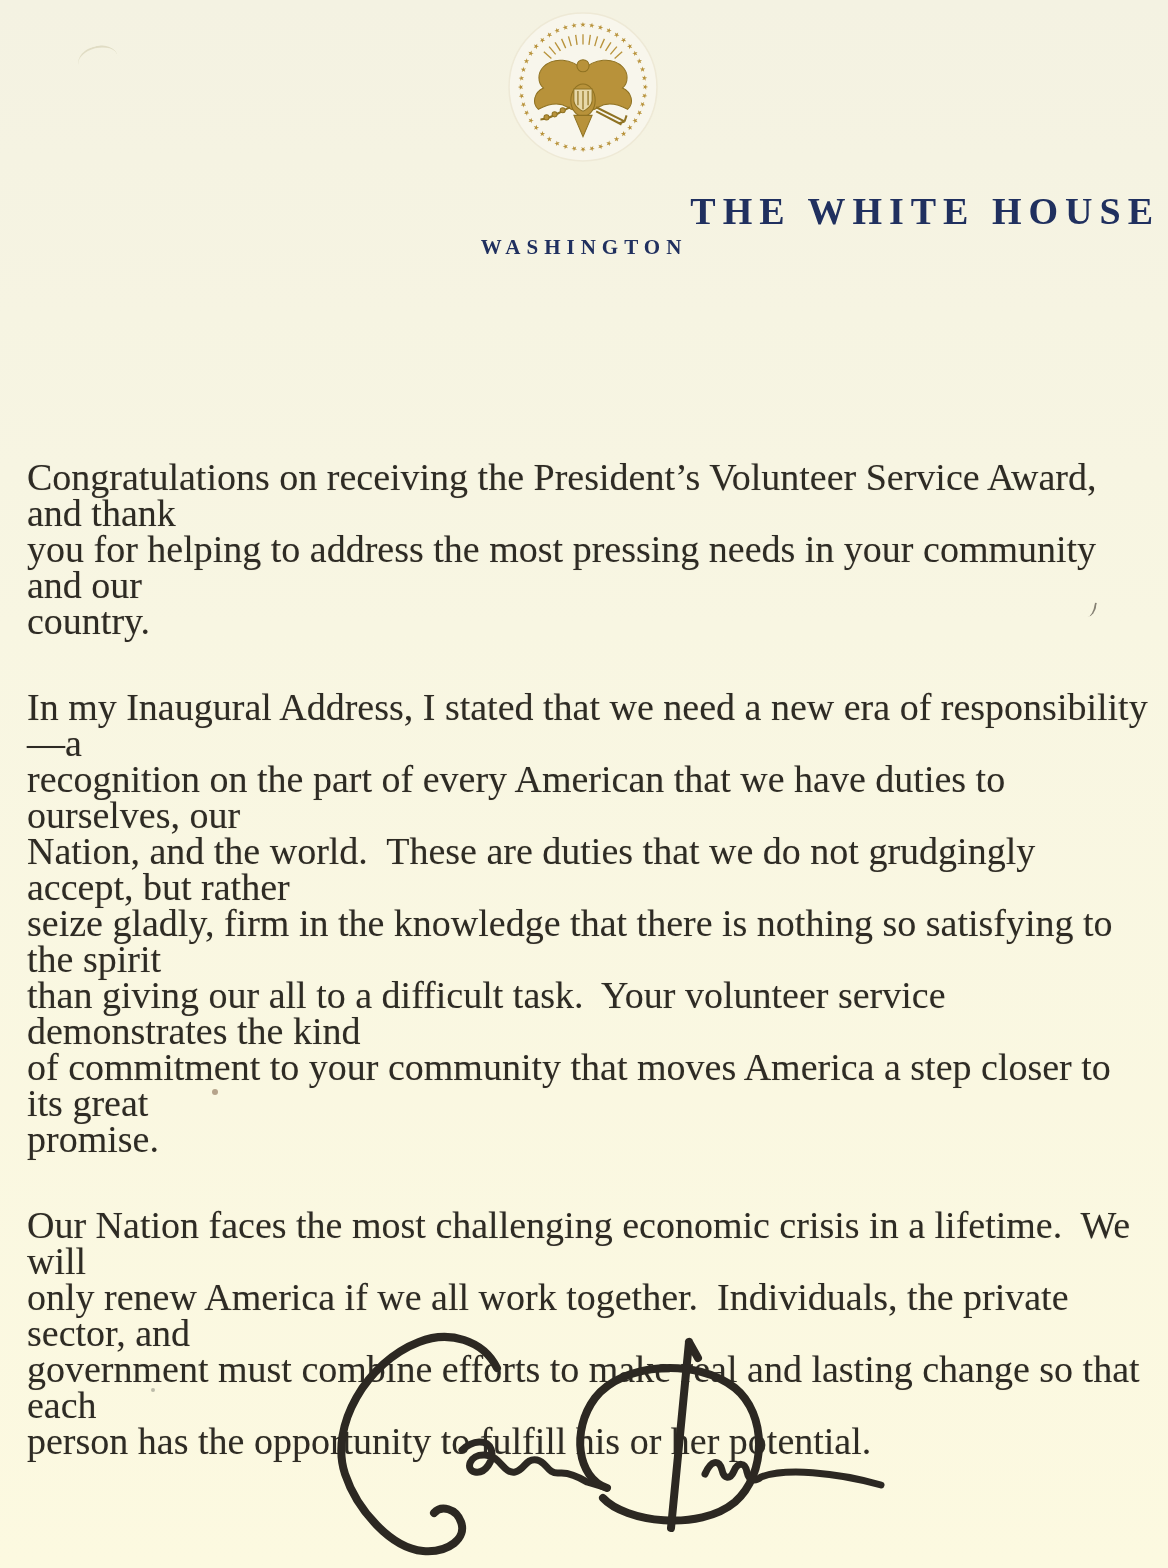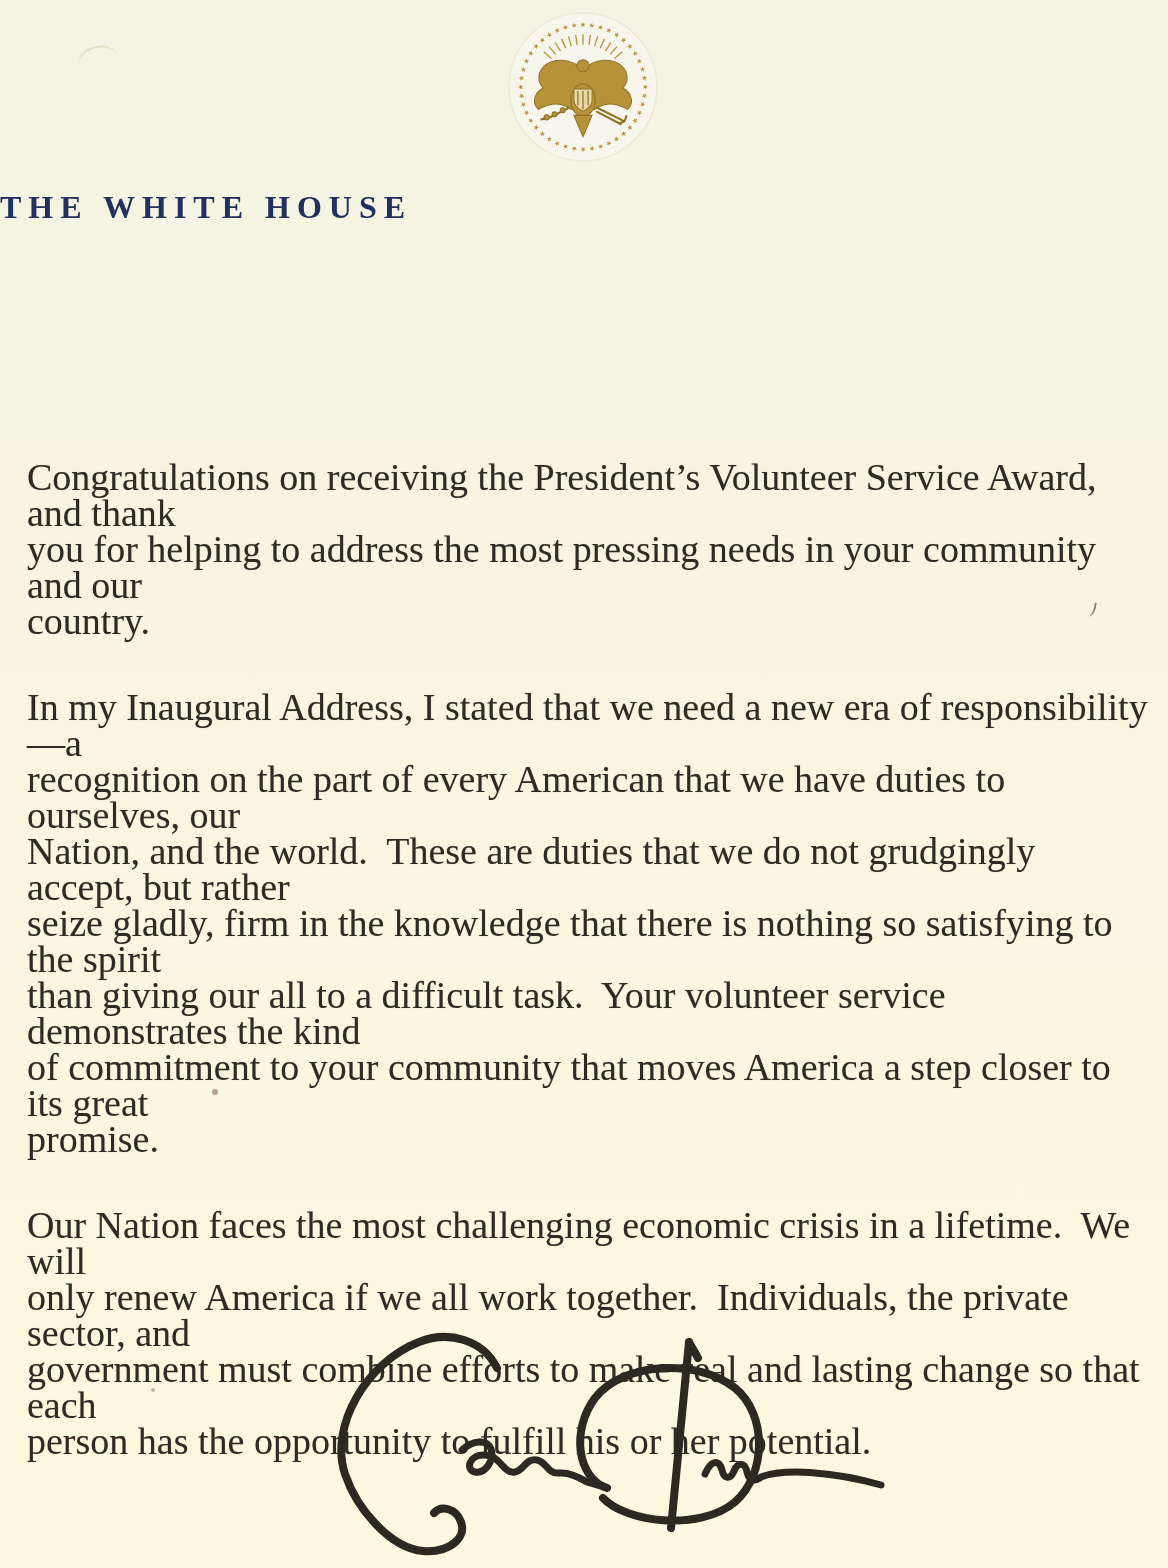--- a/index.html
+++ b/index.html
@@ -5,22 +5,22 @@
   html,body{margin:0;padding:0;}
   body{background:#9a9a94;}
   .page{
     position:relative;width:1168px;height:1568px;margin:0 auto;overflow:hidden;
     background:linear-gradient(180deg,var(--paper-top) 0%, #f8f6e2 40%, var(--paper-bottom) 100%);
     font-family:"Liberation Serif", serif;
   }
   .seal{position:absolute;left:507px;top:11px;width:152px;height:152px;}
   .seal svg{width:100%;height:100%;}
   .org{
-    position:absolute;left:0;right:8px;top:189px;text-align:left;
-    font-size:32px;font-weight:bold;letter-spacing:7px;color:var(--navy);
+    position:absolute;left:0;right:8px;top:189px;text-align:right;
+    font-size:38px;font-weight:bold;letter-spacing:7px;color:var(--navy);
   }
   .city{
     position:absolute;left:0;right:0;top:235px;text-align:center;
     font-size:21px;font-weight:bold;letter-spacing:6px;color:var(--navy);
   }
   .letter-body{
     position:absolute;left:27px;top:459px;width:1124px;
     font-size:38px;line-height:36px;color:var(--text);
   }
   .letter-body p{
@@ -135,20 +135,21 @@
         <circle cx="39" cy="105" r="2.5"></circle>
         <circle cx="47" cy="102" r="2.5"></circle>
         <circle cx="55" cy="98" r="2.5"></circle>
 
         <path d="M88 95 L116 109 M88 99 L113 112 M116 109 L118 103 M116 109 L110 111" fill="none" stroke-width="2"></path>
       </g>
     </svg>
   </div>
 
   <div class="org">THE WHITE HOUSE</div>
+  <div class="city">WASHINGTON</div>
 
   <div class="letter-body">
     <p>Congratulations on receiving the President’s Volunteer Service Award, and thank
 you for helping to address the most pressing needs in your community and our
 country.</p>
     <p>In my Inaugural Address, I stated that we need a new era of responsibility—a
 recognition on the part of every American that we have duties to ourselves, our
 Nation, and the world.  These are duties that we do not grudgingly accept, but rather
 seize gladly, firm in the knowledge that there is nothing so satisfying to the spirit
 than giving our all to a difficult task.  Your volunteer service demonstrates the kind

